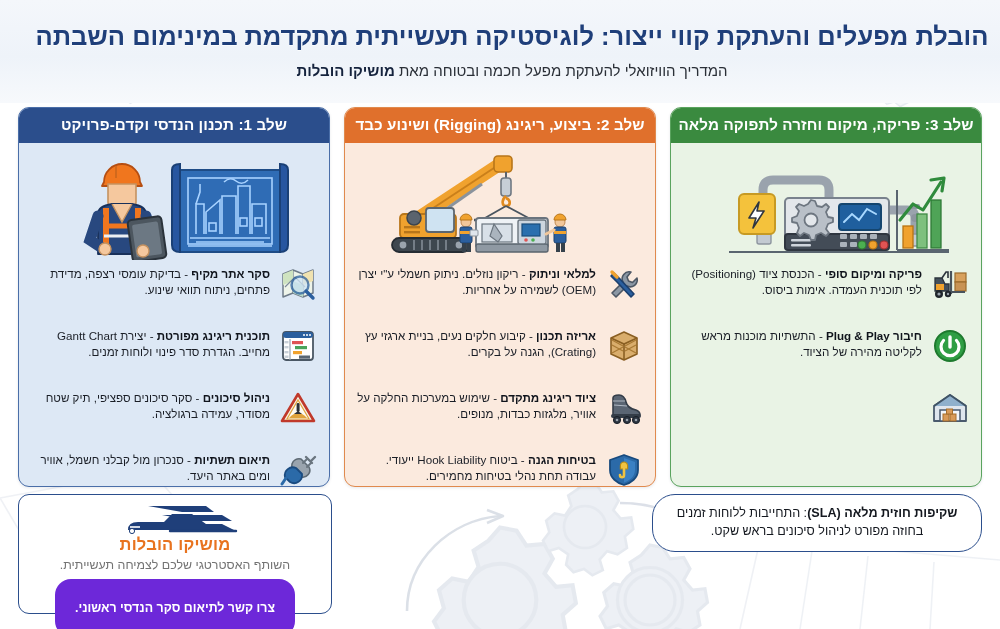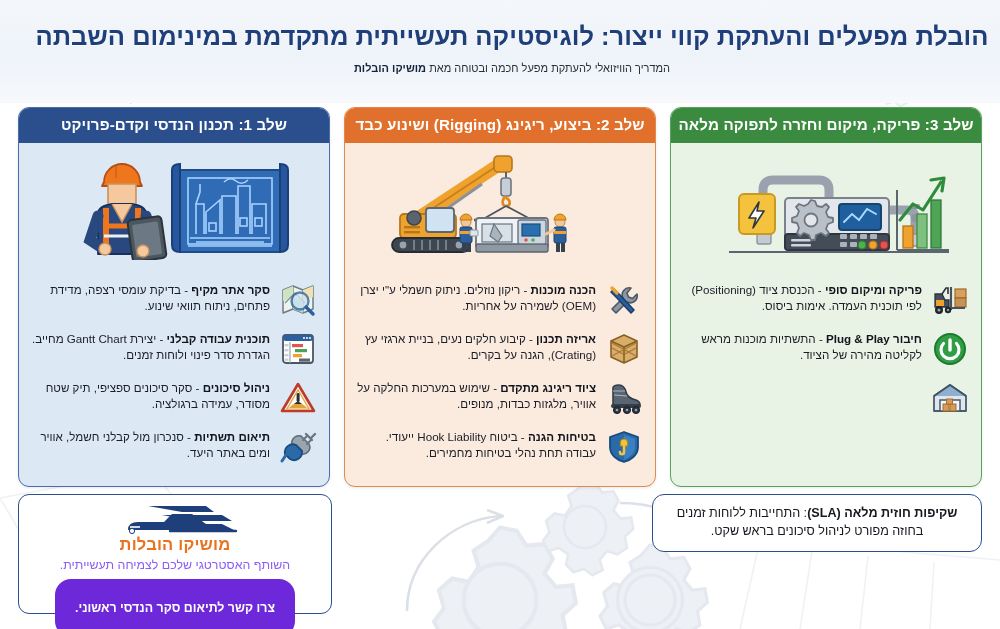--- a/index.html
+++ b/index.html
@@ -23,21 +23,21 @@
   }
   .header-inner{position:relative;z-index:3;text-align:center;padding-left:24px;}
   .title{
     margin:0;padding-top:22px;
     font-size:25.5px;font-weight:bold;color:#1f3f7a;
     letter-spacing:0px;line-height:1.15;
     text-shadow:0 1px 0 rgba(255,255,255,.7);
   }
   .subtitle{
     margin:0;padding-top:11px;
-    font-size:11px;color:#2a2f37;font-weight:400;
+    font-size:15px;color:#2a2f37;font-weight:400;
   }
   .subtitle b{font-weight:bold;color:#15233d;}
 
   
   .columns{
     position:absolute;left:0;top:107px;width:1000px;height:380px;
     display:flex;flex-direction:row;z-index:2;
     padding:0 18px;box-sizing:border-box;gap:14px;
   }
   .col{flex:1 1 0;display:flex;flex-direction:column;min-width:0;border-radius:13px;}
@@ -63,22 +63,21 @@
   .card-illu{
     height:118px;flex:0 0 118px;
     display:flex;align-items:center;justify-content:center;
     padding-top:4px;box-sizing:border-box;
   }
   .card-list{
     flex:1 1 auto;
     padding:4px 12px 8px 12px;
     display:flex;flex-direction:column;
     justify-content:flex-start;
-    gap:11px;
-    margin-top:16px;
+    gap:24px;
   }
   .row{
     display:flex;flex-direction:row;align-items:flex-start;
     gap:9px;
   }
   .row .ico{flex:0 0 38px;height:38px;display:flex;align-items:center;justify-content:center;}
   .row .txt{
     flex:1 1 auto;font-size:11.6px;line-height:1.38;color:#1a1e26;
     text-align:right;padding-top:1px;
   }
@@ -94,30 +93,30 @@
     width:314px;height:120px;
     border:1.6px solid #2b4e8c;border-radius:11px;background:#fff;
     box-sizing:border-box;
     display:flex;flex-direction:column;align-items:center;
     padding-top:5px;
   }
   .logo-mark{height:38px;display:flex;align-items:center;justify-content:center;}
   .logo-name{
     font-size:16.5px;font-weight:bold;color:#e8731f;margin-top:-3px;letter-spacing:.2px;
   }
-  .logo-tag{font-size:12.4px;color:#8b5cf6;margin-top:4px;text-align:right;}
+  .logo-tag{font-size:12.4px;color:#737373;margin-top:4px;text-align:right;}
   .cta{
     margin-top:7px;background:#6d28d9;color:#fff;border:none;border-radius:16px;
     font-size:12.4px;font-weight:bold;padding:22px 20px;cursor:pointer;
     font-family:inherit;
   }
   .sla-box{
     position:absolute;left:auto;right:18px;top:2px;
     width:330px;min-height:58px;
-    border:1.6px solid #2b4e8c;border-radius:12px;background:#fff;
+    border:1.6px solid #2b4e8c;border-radius:23px;background:#fff;
     box-sizing:border-box;
     display:flex;align-items:center;justify-content:center;
     padding:9px 13px;
   }
   .sla-txt{font-size:12.6px;line-height:1.4;color:#14181f;text-align:center;}
   .sla-txt b{font-weight:bold;}
 </style>
 </head>
 <body>
 
@@ -386,21 +385,21 @@
 
           <div class="row">
             <div class="ico">
               <svg width="34" height="34" viewBox="0 0 34 34">
                 <path d="M24,5 A7,7 0 0 0 16,15 L5,26 L9,30 L20,19 A7,7 0 0 0 30,11 L25.5,15.5 L21.5,14 L20,10 Z" fill="#8b97a4" stroke="#4d5764" stroke-width="1.6" stroke-linejoin="round"></path>
                 <path d="M7,6 L13,12 L27,27 L24,30 L10,15 L4,9 Z" fill="#2b5f9e" stroke="#1b3f6d" stroke-width="1.6" stroke-linejoin="round"></path>
                 <path d="M5,5 L10,10" stroke="#f0a22e" stroke-width="3.4" stroke-linecap="round"></path>
               </svg>
             </div>
             <div class="txt">
-              <b>הכנה מוכנות</b><span> - ריקון נוזלים. ניתוק חשמלי ע"י יצרן (OEM) לשמירה על אחריות.</span>
+              <b>למלאי וניתוק</b><span> - ריקון נוזלים. ניתוק חשמלי ע"י יצרן (OEM) לשמירה על אחריות.</span>
             </div>
           </div>
 
           <div class="row">
             <div class="ico">
               <svg width="34" height="34" viewBox="0 0 34 34">
                 <path d="M4,9 L17,3 L30,9 L30,25 L17,31 L4,25 Z" fill="#d9ad6c" stroke="#8a5f22" stroke-width="1.6" stroke-linejoin="round"></path>
                 <path d="M4,9 L17,15 L30,9" fill="none" stroke="#8a5f22" stroke-width="1.6"></path>
                 <path d="M17,15 L17,31" stroke="#8a5f22" stroke-width="1.6"></path>
                 <path d="M5,11 L16,17 M29,11 L18,17" stroke="#a97a34" stroke-width="1.3"></path>
@@ -540,21 +539,21 @@
                 </g>
                 <g fill="#c8d0d8">
                     <rect x="3.5" y="12" width="4" height="2.4"></rect>
                     <rect x="3.5" y="17" width="4" height="2.4"></rect>
                     <rect x="3.5" y="22" width="4" height="2.4"></rect>
                     <rect x="3.5" y="26.5" width="4" height="2.4"></rect>
                   </g>
               </svg>
             </div>
             <div class="txt">
-              <b>תוכנית עבודה קבלני</b><span> - יצירת Gantt Chart מחייב. הגדרת סדר פינוי ולוחות זמנים.</span>
+              <b>תוכנית ריגינג מפורטת</b><span> - יצירת Gantt Chart מחייב. הגדרת סדר פינוי ולוחות זמנים.</span>
             </div>
           </div>
 
           <div class="row">
             <div class="ico">
               <svg width="36" height="32" viewBox="0 0 36 32">
                 <path d="M18,2 L34,29 L2,29 Z" fill="#f6f0e2" stroke="#c0392b" stroke-width="2.6" stroke-linejoin="round"></path>
                 <path d="M18,8 L29,27 L7,27 Z" fill="#fdfaf2" stroke="#e0a33c" stroke-width="1.2"></path>
                 <path d="M9,26 Q18,16 27,26 Z" fill="#e0a33c"></path>
                 <rect x="16.6" y="11" width="3" height="9" rx="1.4" fill="#2b2f36"></rect>

